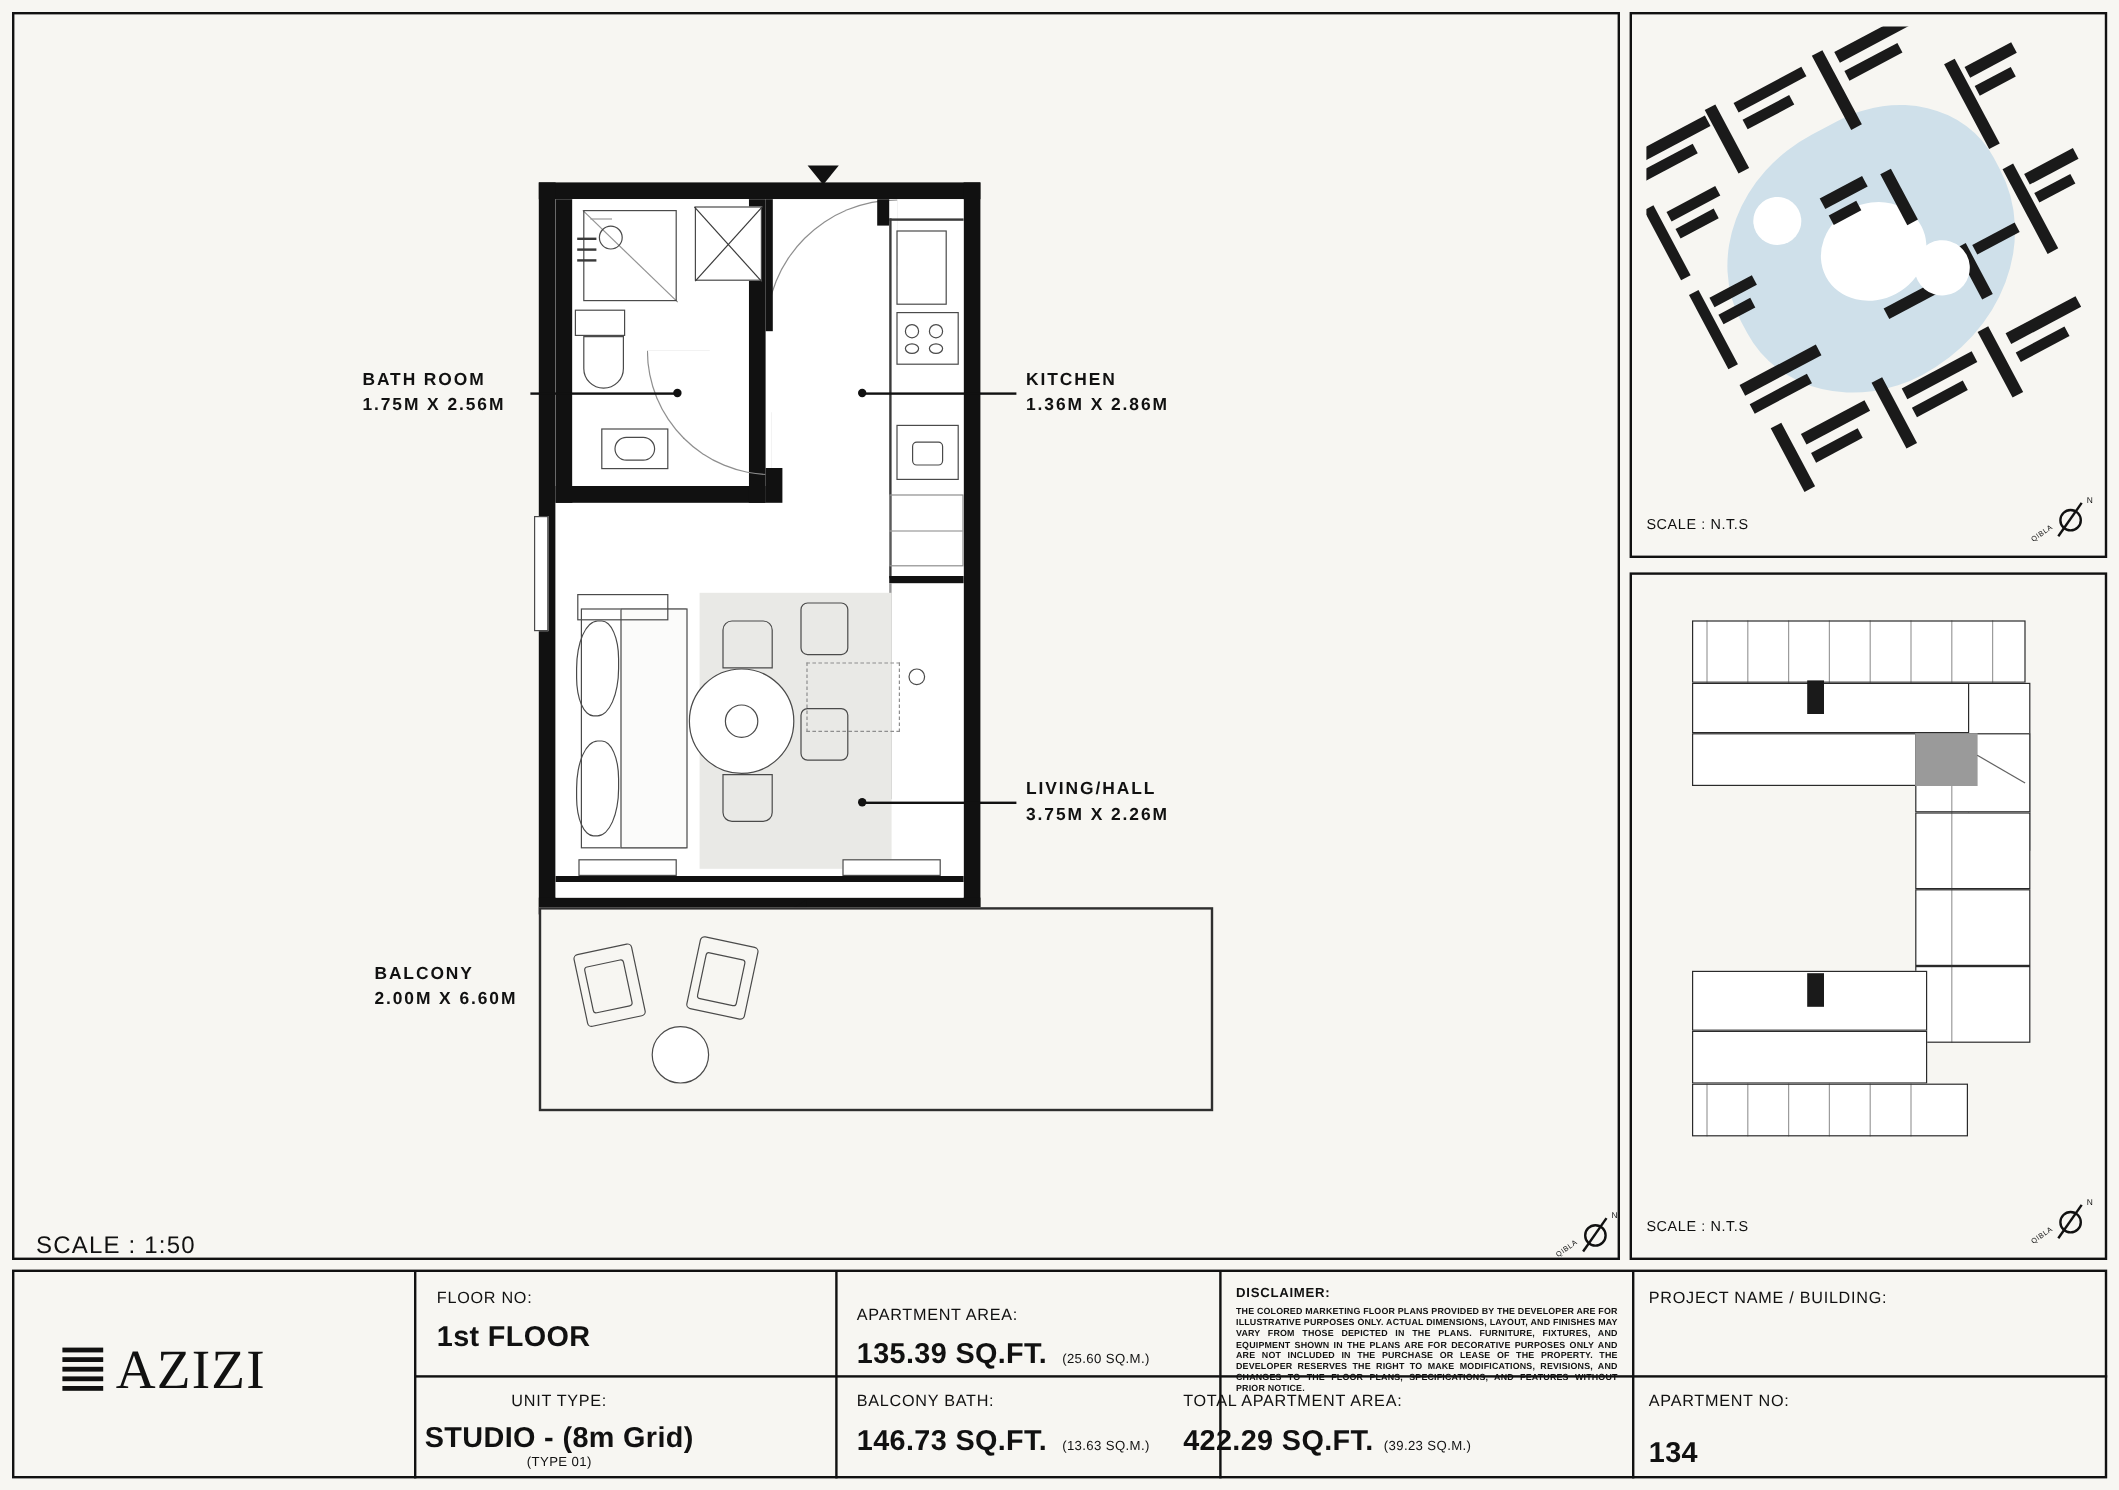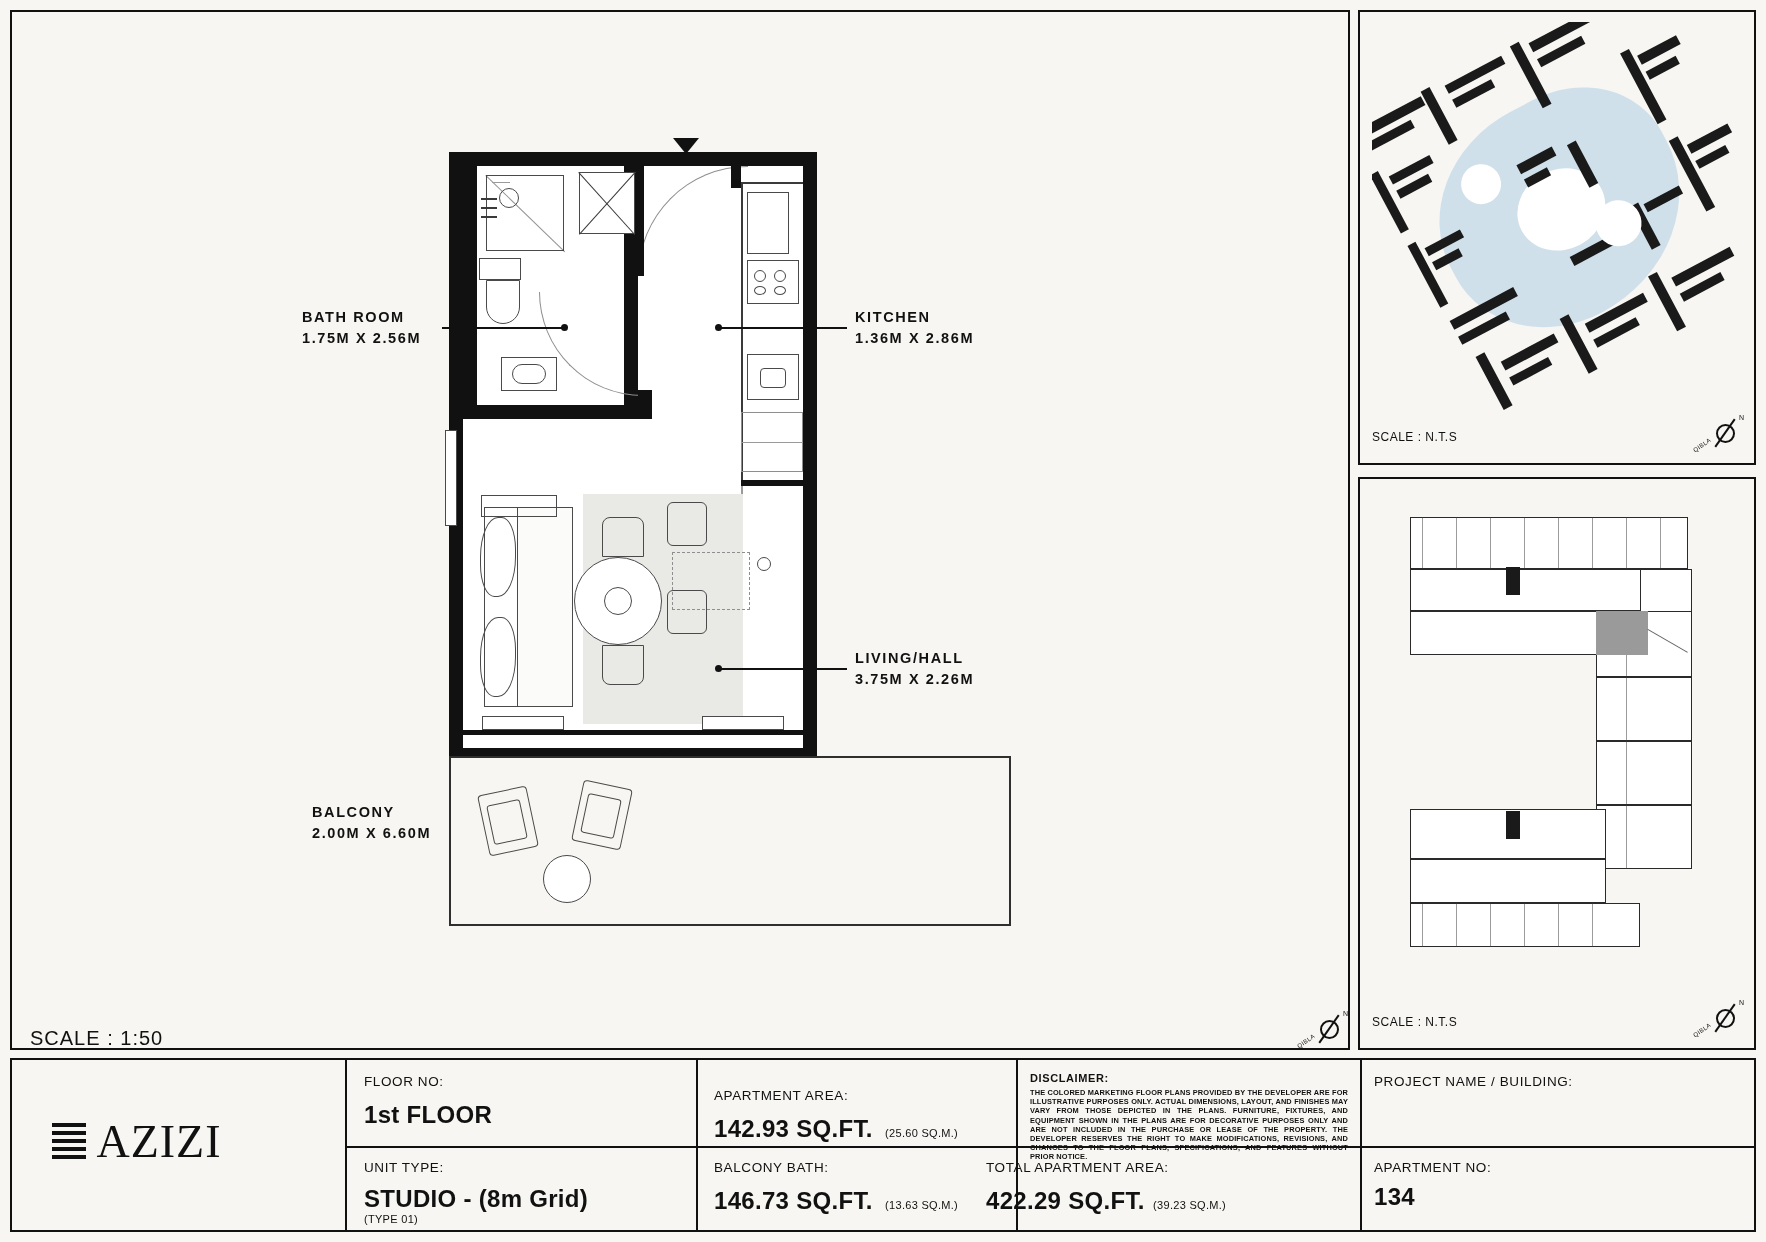--- a/index.html
+++ b/index.html
@@ -309,30 +309,30 @@
         <i style="height:4px;width:34px;margin-bottom:0;"></i>
       </span>
       <span class="logo-word">AZIZI</span>
     </div>
 
     <div class="tb" style="left:352px;top:14px;">
       <div class="tb-cap">FLOOR NO:</div>
       <div class="tb-val" style="margin-top:12px;">1st FLOOR</div>
     </div>
 
-    <div class="tb" style="left:352px;top:100px;">
+    <div class="tb" style="left:342px;top:100px;text-align:center;">
       <div class="tb-cap">UNIT TYPE:</div>
       <div class="tb-val" style="margin-top:10px;">STUDIO  - (8m Grid)</div>
       <div class="tb-sub">(TYPE 01)</div>
     </div>
 
     <div class="tb" style="left:702px;top:28px;">
       <div class="tb-cap">APARTMENT AREA:</div>
       <div style="margin-top:12px;">
-        <span class="tb-val">142.93 SQ.FT.</span>
+        <span class="tb-val">135.39 SQ.FT.</span>
         <span class="tb-sub" style="margin-left:8px;">(25.60 SQ.M.)</span>
       </div>
     </div>
 
     <div class="tb" style="left:702px;top:100px;">
       <div class="tb-cap">BALCONY BATH:</div>
       <div style="margin-top:12px;">
         <span class="tb-val">146.73 SQ.FT.</span>
         <span class="tb-sub" style="margin-left:8px;">(13.63 SQ.M.)</span>
       </div>
@@ -350,17 +350,17 @@
         <span class="tb-sub" style="margin-left:4px;">(39.23 SQ.M.)</span>
       </div>
     </div>
 
     <div class="tb" style="left:1362px;top:14px;">
       <div class="tb-cap">PROJECT NAME / BUILDING:</div>
     </div>
 
     <div class="tb" style="left:1362px;top:100px;">
       <div class="tb-cap">APARTMENT NO:</div>
-      <div class="tb-val" style="margin-top:8px;">134</div>
+      <div class="tb-val" style="margin-top:22px;">134</div>
     </div>
   </div>
 
 </div>
 
 </body></html>

